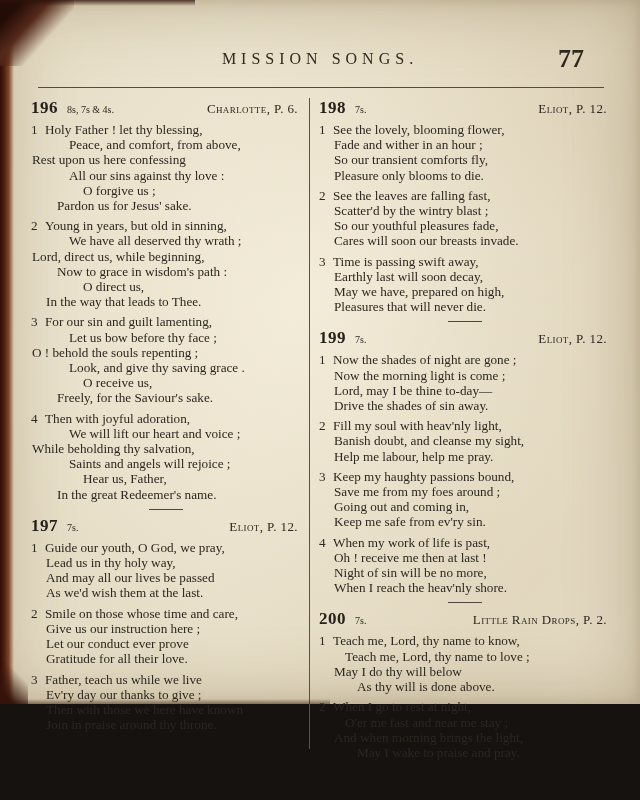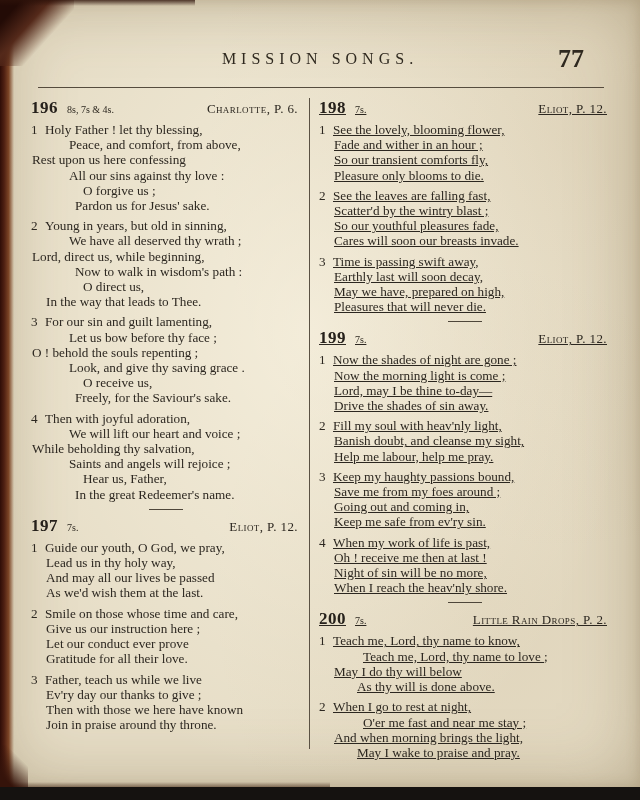--- a/index.html
+++ b/index.html
@@ -1,18 +1,18 @@
 <!DOCTYPE html>
 <html><head>
 <meta charset="utf-8">
 <style>
   html,body{margin:0;padding:0;}
   body{width:640px;height:800px;overflow:hidden;background:#151210;}
   .paper{
-    position:relative;width:640px;height:787px;
+    position:relative;width:640px;height:704px;
     font-family:"Liberation Serif", serif;
     color:#2c2720;
     background-color:#e6ddc6;
     background-image:
       radial-gradient(ellipse at 48% 42%, rgba(255,250,235,0.55), transparent 70%),
       radial-gradient(ellipse at 88% 18%, rgba(170,140,95,0.12), transparent 45%),
       radial-gradient(ellipse at 76% 76%, rgba(170,140,95,0.10), transparent 40%);
   }
   .paper::after{
     content:"";position:absolute;inset:0;pointer-events:none;
@@ -30,34 +30,34 @@
     background:linear-gradient(to top,rgba(60,32,16,0.5),rgba(60,32,16,0));}
 
   .header{position:relative;padding-top:50px;height:32px;}
   .title{text-align:center;font-size:16px;letter-spacing:5px;color:#2f2920;}
   .pageno{position:absolute;top:44px;right:56px;font-size:26px;font-weight:bold;color:#2f2920;}
   .rule{margin:5px 36px 0 38px;border-top:1px solid #554c3e;height:0;}
 
   .cols{display:flex;align-items:stretch;padding:8px 30px 0 31px;position:relative;z-index:1;}
   .col{min-height:10px;}
   .col.left{width:270px;}
-  .col.right{flex:1;padding-left:2px;text-decoration:underline;}
+  .col.right{flex:1;padding-left:2px;}
   .divider{width:1px;background:#5a5143;margin:2px 7px 16px 8px;}
 
   .hymn-head{display:flex;align-items:baseline;margin:2px 0 4px;}
   .hnum{font-size:17px;font-weight:bold;margin-right:9px;color:#26211b;letter-spacing:0.5px;}
   .hmeter{font-size:10px;margin-right:8px;color:#2e2921;}
   .htune{margin-left:auto;font-size:13px;font-variant:small-caps;letter-spacing:0.4px;color:#2b261f;padding-right:3px;white-space:nowrap;}
 
   .verse{margin:0 0 5px 0;}
   .vline{font-size:13.2px;line-height:15.2px;white-space:nowrap;}
   .vnum{display:inline-block;min-width:14px;}
   .i0{margin-left:1px;}
   .i1{margin-left:15px;}
-  .i2{margin-left:44px;}
+  .i2{margin-left:26px;}
   .i3{margin-left:38px;}
   .i4{margin-left:52px;}
 
   .hymn-sep{width:34px;margin:7px auto 6px;border-top:1px solid #4e463a;height:0;}
 </style>
 </head>
 <body>
 
 <div class="paper">
   <div class="edge-left"></div>
@@ -85,21 +85,21 @@
             <div class="vline i3">Peace, and comfort, from above,</div>
             <div class="vline i0">Rest upon us here confessing</div>
             <div class="vline i3">All our sins against thy love :</div>
             <div class="vline i4">O forgive us ;</div>
             <div class="vline i2">Pardon us for Jesus' sake.</div>
           </div>
           <div class="verse">
             <div class="vline"><span class="vnum">2</span>Young in years, but old in sinning,</div>
             <div class="vline i3">We have all deserved thy wrath ;</div>
             <div class="vline i0">Lord, direct us, while beginning,</div>
-            <div class="vline i2">Now to walk in wisdom's path :</div>
+            <div class="vline i2">Now to grace in wisdom's path :</div>
             <div class="vline i4">O direct us,</div>
             <div class="vline i1">In the way that leads to Thee.</div>
           </div>
           <div class="verse">
             <div class="vline"><span class="vnum">3</span>For our sin and guilt lamenting,</div>
             <div class="vline i3">Let us bow before thy face ;</div>
             <div class="vline i0">O ! behold the souls repenting ;</div>
             <div class="vline i3">Look, and give thy saving grace .</div>
             <div class="vline i4">O receive us,</div>
             <div class="vline i2">Freely, for the Saviour's sake.</div>

